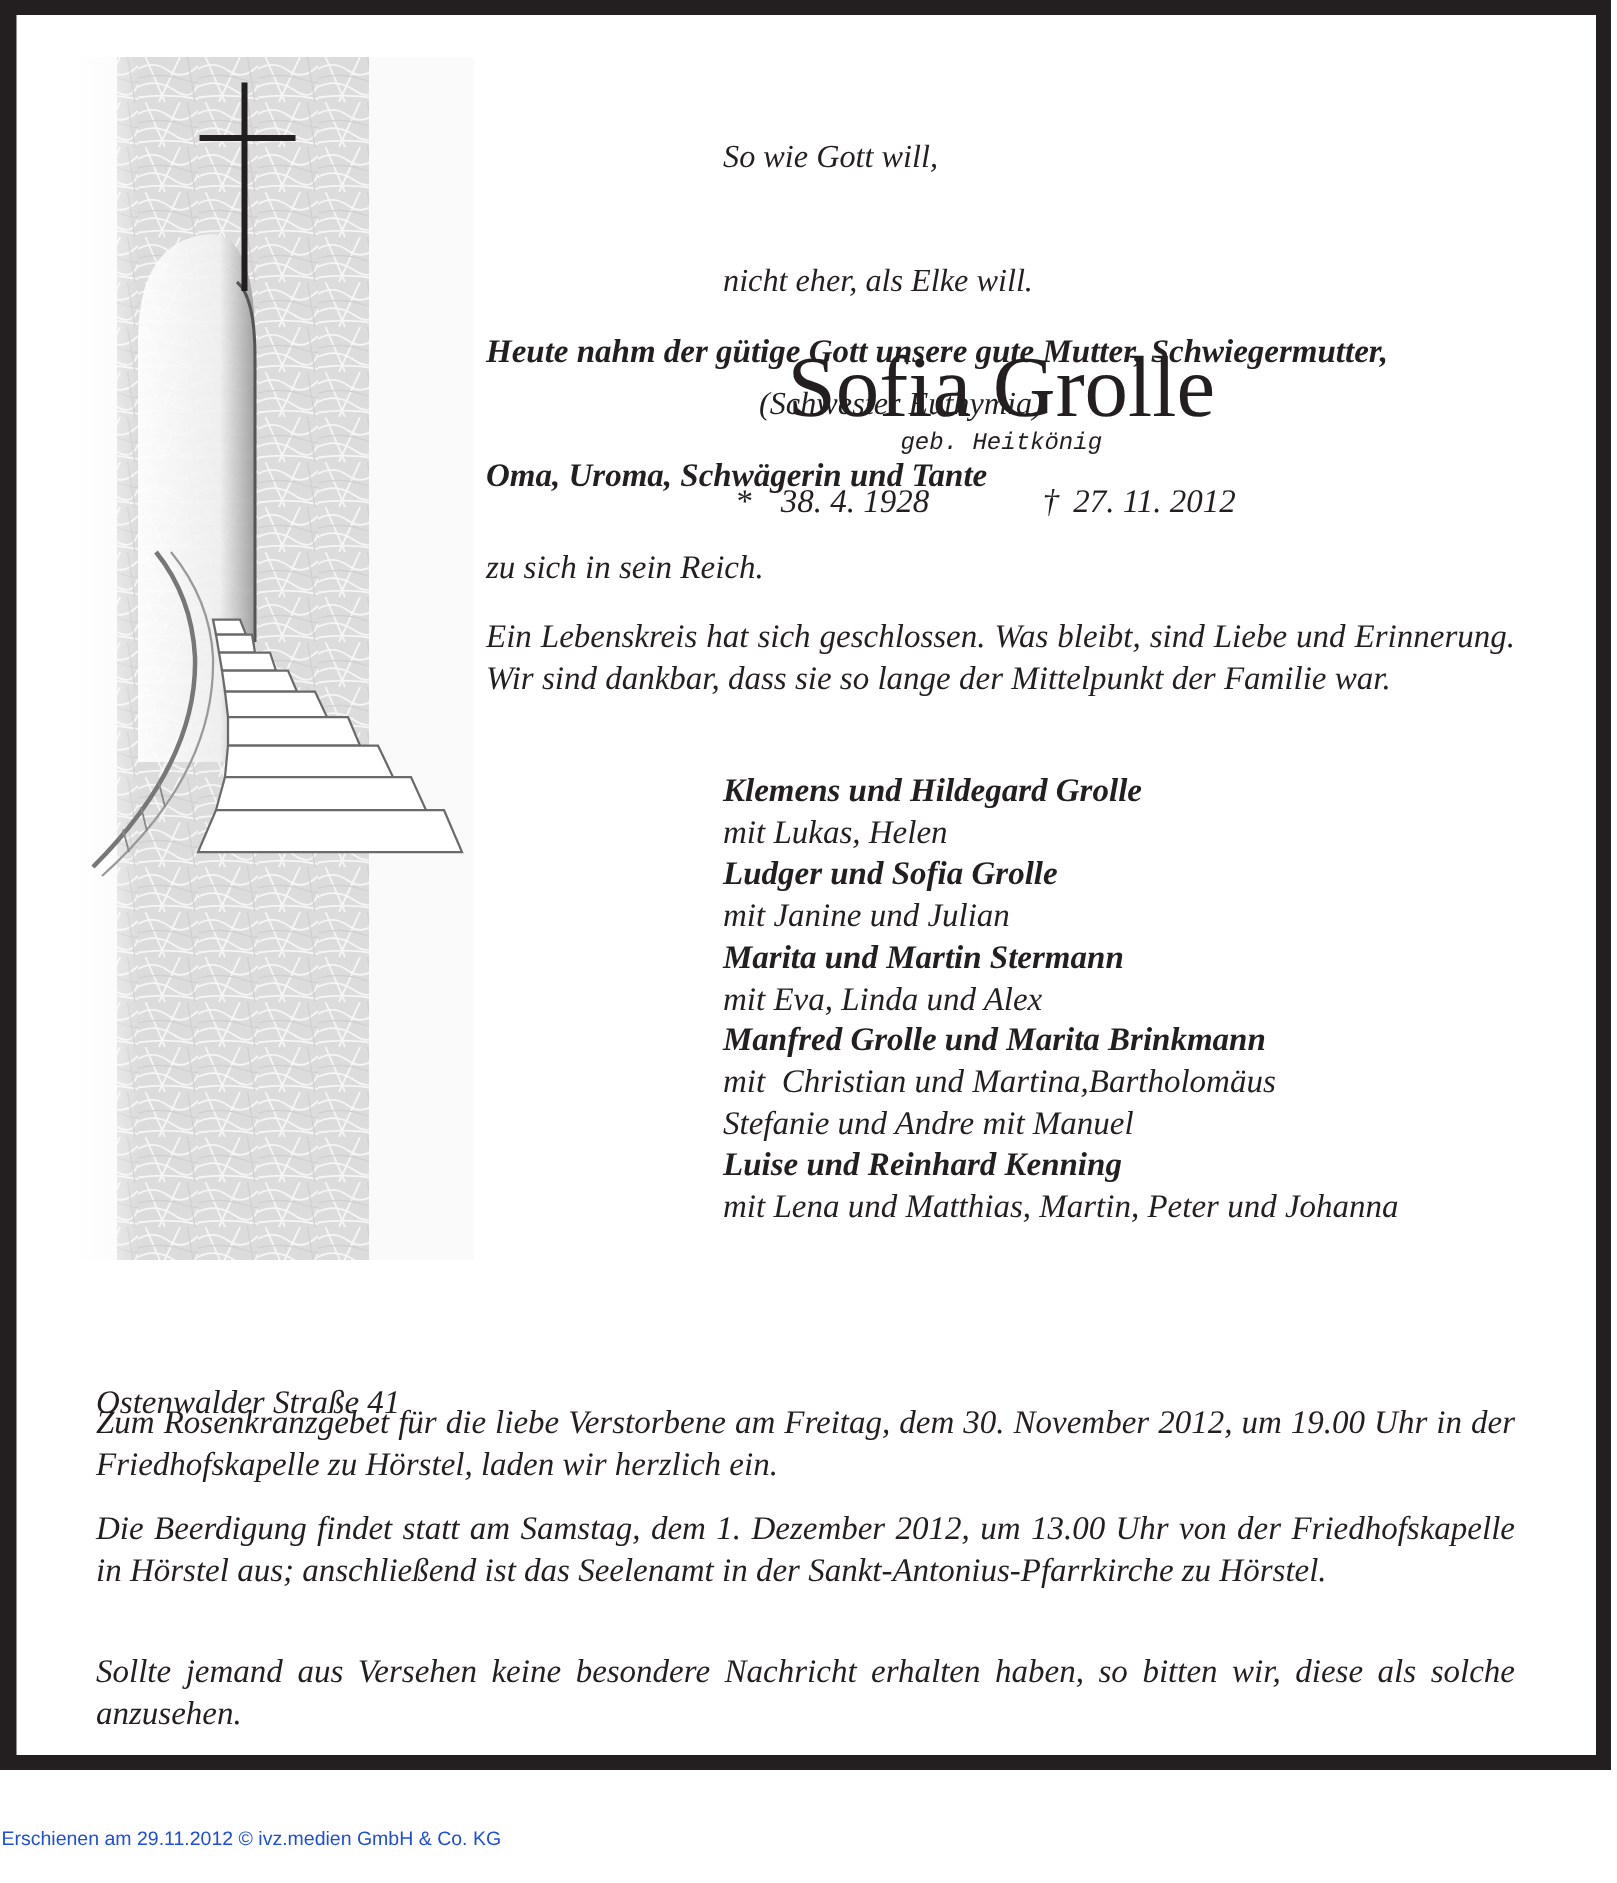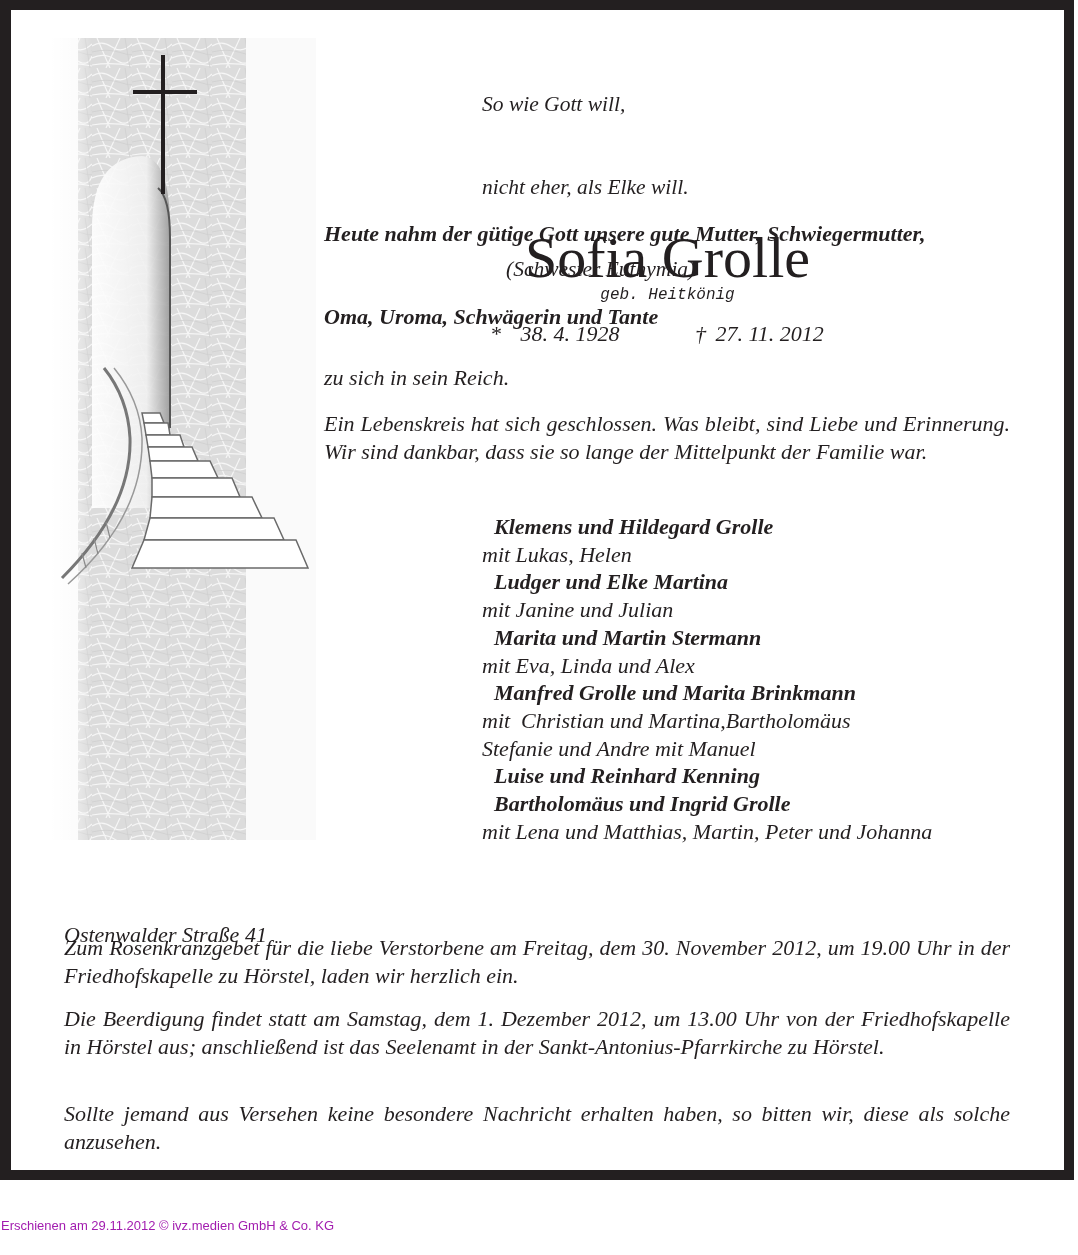--- a/index.html
+++ b/index.html
@@ -18,28 +18,28 @@
   .name { position:absolute; left:300px; width:735px; top:224px; text-align:center;
           font-size:58px; line-height:68px; font-family:"Liberation Serif",serif; }
   .maiden { position:absolute; left:300px; width:735px; top:286px; text-align:center;
             font-size:16px;font-family:Liberation Mono, monospace; }
   .dates { position:absolute; left:490px; top:321px; font-size:22px; }
   .dates span { display:inline-block; }
   .reich { left:324px; top:364px; }
   .lebens { left:324px; top:410px; width:686px; }
   .family { position:absolute; left:482px; top:513px; font-size:22px; line-height:27.7px; }
   .family div { white-space:pre; }
-  .family .b { font-weight:bold; font-style:italic; font-family:"Liberation Serif",serif; font-size:22px;margin-left:12px; }
+  .family .b { font-weight:bold; font-style:italic; font-family:"Liberation Serif",serif; font-size:22px; }
   .family .n { font-style:italic; font-family:"Liberation Serif",serif; }
   .address { left:64px; top:866px; }
   .p1 { left:64px; top:934px; width:946px; }
   .p2 { left:64px; top:1005px; width:946px; }
   .p3 { left:64px; top:1100px; width:946px; }
   .footer { position:absolute; left:1px; top:1218px; font-family:"Liberation Sans","DejaVu Sans",sans-serif;
-            font-size:13px; color:#a21caf; white-space:pre; }
+            font-size:13px; color:#1d4ed8; white-space:pre; }
 </style>
 </head>
 <body>
 
 <div class="frame">
   <div class="inner"></div>
 </div>
 
 <svg class="artwork" viewBox="0 0 264 802" xmlns="http://www.w3.org/2000/svg">
   <defs>
@@ -112,29 +112,28 @@
   <span style="margin-left:4px">27. 11. 2012</span>
 </div>
 
 <div class="txt it reich">zu sich in sein Reich.</div>
 
 <div class="txt it just lebens">Ein Lebenskreis hat sich geschlossen. Was bleibt, sind Liebe und Erinnerung. Wir sind dankbar, dass sie so lange der Mittelpunkt der Familie war.</div>
 
 <div class="family" id="family">
     <div class="b">Klemens und Hildegard Grolle</div>
     <div class="n">mit Lukas, Helen</div>
-    <div class="b">Ludger und Elke Martina</div>
+    <div class="b">Ludger und Sofia Grolle</div>
     <div class="n">mit Janine und Julian</div>
     <div class="b">Marita und Martin Stermann</div>
     <div class="n">mit Eva, Linda und Alex</div>
     <div class="b">Manfred Grolle und Marita Brinkmann</div>
     <div class="n">mit  Christian und Martina,Bartholomäus</div>
     <div class="n">Stefanie und Andre mit Manuel</div>
     <div class="b">Luise und Reinhard Kenning</div>
-    <div class="b">Bartholomäus und Ingrid Grolle</div>
     <div class="n">mit Lena und Matthias, Martin, Peter und Johanna</div>
   </div>
 
 <div class="txt it address">
   <div>Ostenwalder Straße 41</div>
 </div>
 
 <div class="txt it just p1">Zum Rosenkranzgebet für die liebe Verstorbene am Freitag, dem 30. November 2012, um 19.00 Uhr in der Friedhofskapelle zu Hörstel, laden wir herzlich ein.</div>
 <div class="txt it just p2">Die Beerdigung findet statt am Samstag, dem 1. Dezember 2012, um 13.00 Uhr  von der Friedhofskapelle in Hörstel aus; anschließend ist das Seelenamt in der Sankt-Antonius-Pfarrkirche zu Hörstel.</div>
 <div class="txt it just p3">Sollte jemand aus Versehen keine besondere Nachricht erhalten haben, so bitten wir, diese als solche anzusehen.</div>

